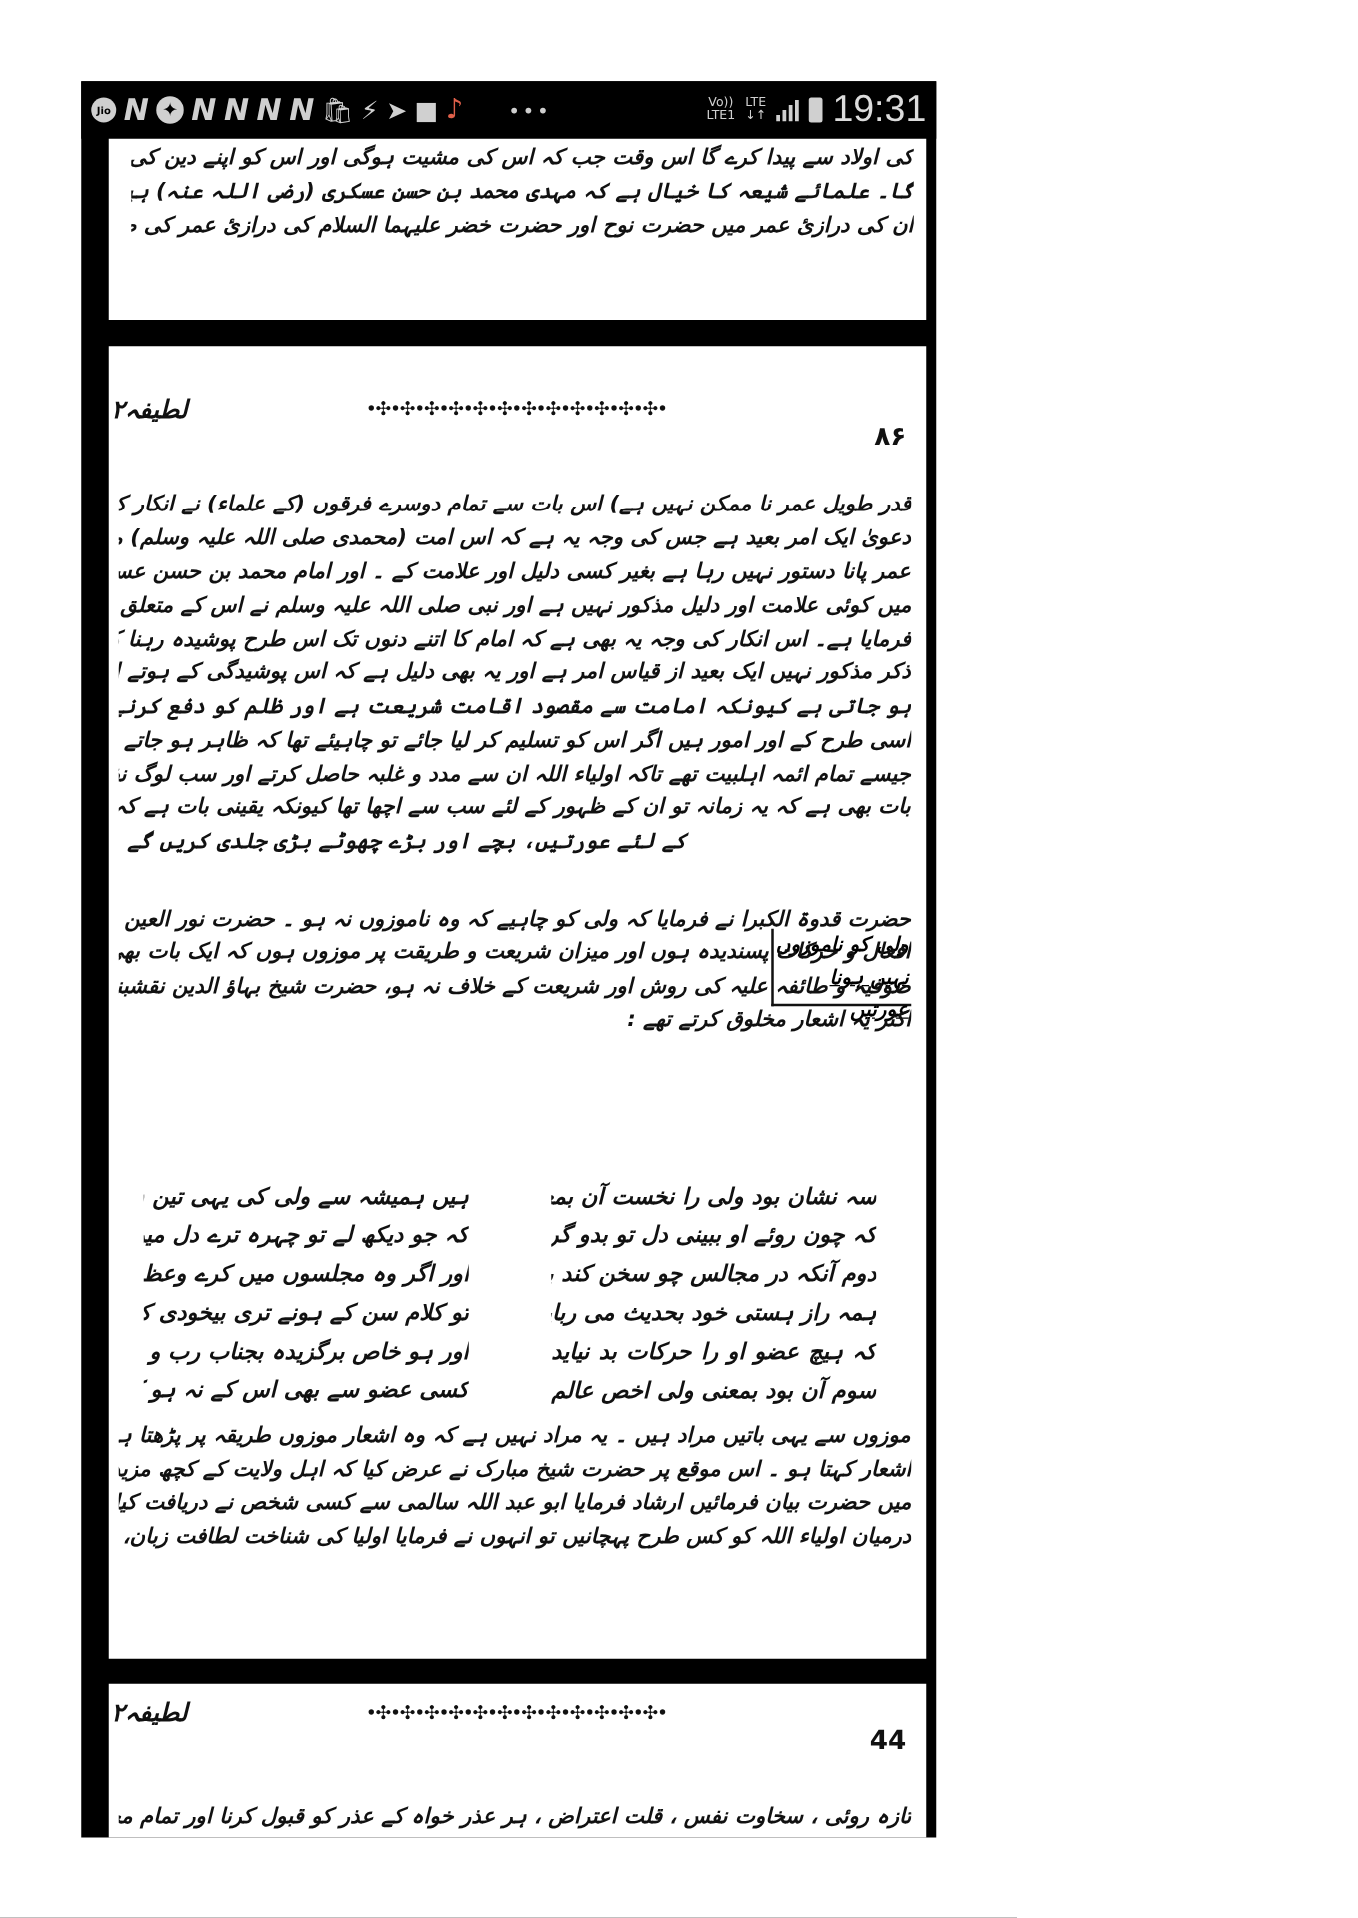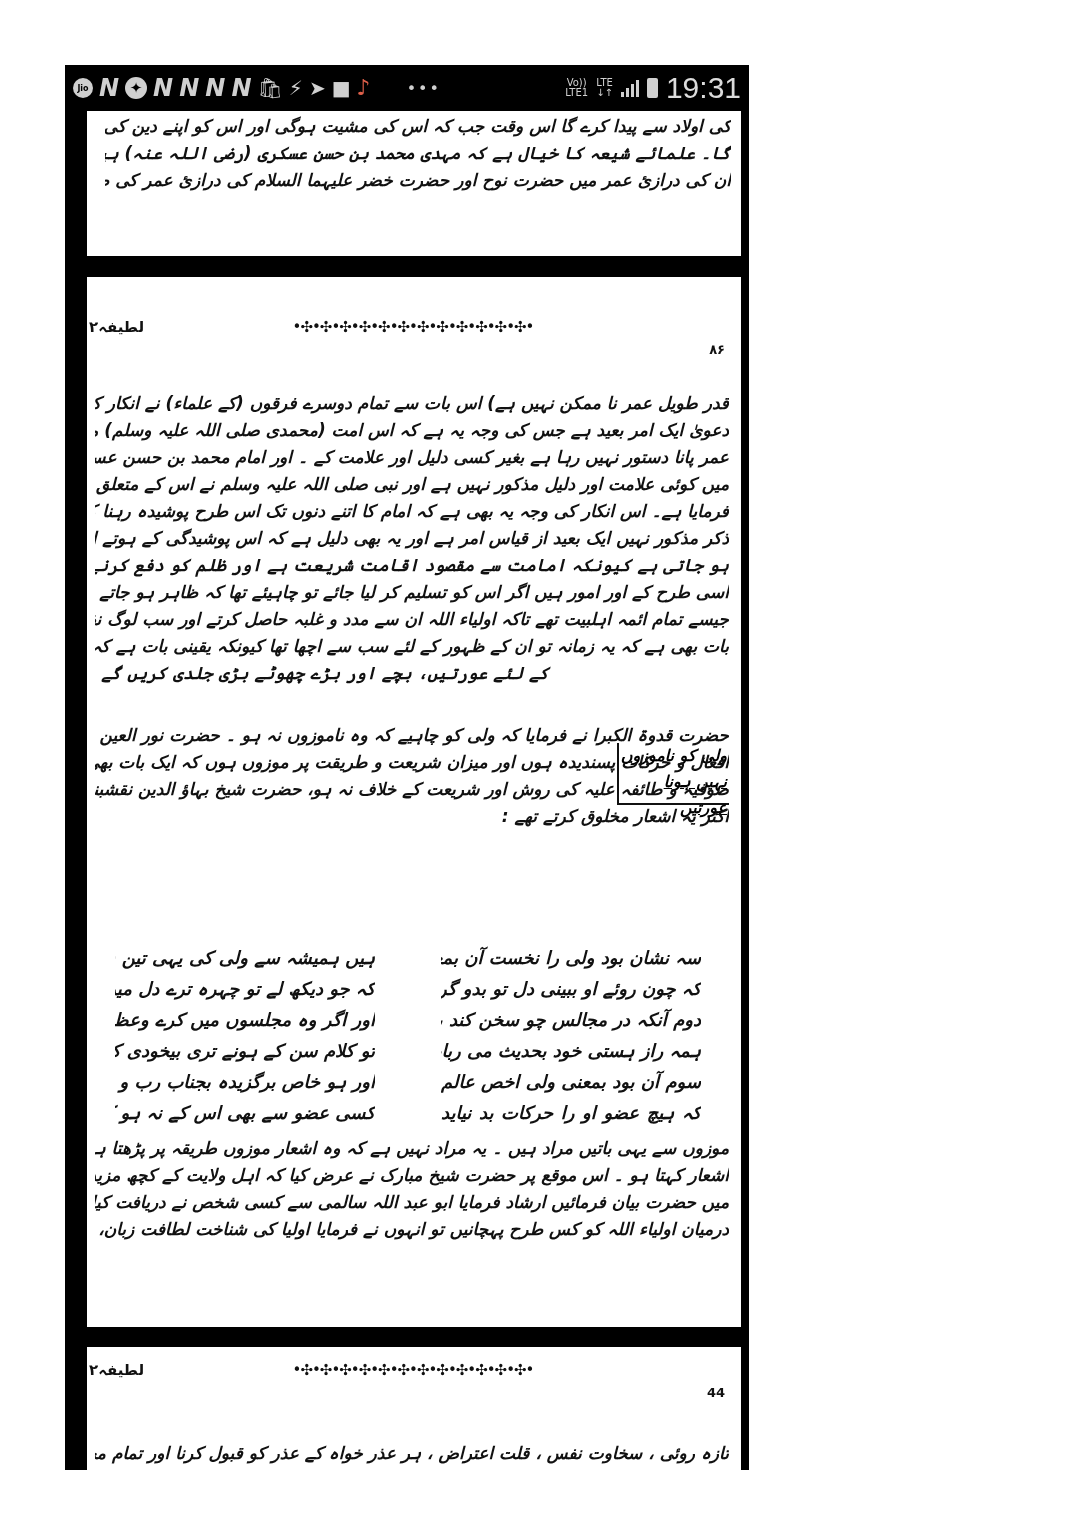--- a/index.html
+++ b/index.html
@@ -30,22 +30,22 @@
   .page2 { top:212px; height:1050px; }
   .page3 { top:1282px; height:123px; }
 
   .urdu { direction:rtl; text-align:justify; font-family:"DejaVu Sans", sans-serif;
           font-size:17px; font-weight:bold; font-style:italic; color:#111; }
   .lines .ln { display:block; height:27px; line-height:27px; white-space:nowrap; overflow:hidden;
                text-align:justify; text-align-last:justify; }
   .p1text { position:absolute; left:18px; right:10px; top:2px; }
   .p2text { position:absolute; left:8px; right:12px; top:113px; }
   .hdr { position:absolute; left:0; right:0; height:30px; display:flex; align-items:center; }
-  .hdr .pagenum { position:absolute; right:16px; font-weight:bold; font-size:13px; color:#111; font-family:"DejaVu Sans", sans-serif;margin-top:44px; }
-  .hdr .title { position:absolute; left:2px; font-weight:bold; font-size:15px; color:#111;text-align:center; }
+  .hdr .pagenum { position:absolute; right:16px; font-weight:bold; font-size:21px; color:#111; font-family:"DejaVu Sans", sans-serif;margin-top:44px; }
+  .hdr .title { position:absolute; left:2px; font-weight:bold; font-style:italic; font-size:20px; color:#111;text-align:center; }
   .hdr .orn { position:absolute; left:148px; right:150px; text-align:center; font-size:15px; letter-spacing:-1px; color:#111; white-space:nowrap; overflow:hidden; }
 
   .sidenote { position:absolute; right:12px; top:466px; width:108px; height:60px; border-left:2px solid #111;
               border-bottom:2px solid #111; direction:rtl; text-align:right; font-size:16px; font-weight:bold; font-style:italic; line-height:26px; padding-right:2px; }
   .sidenote .u { text-decoration:underline; }
   .verse { position:absolute; left:8px; right:12px; top:445px; }
 
   .qita-title { position:absolute; top:628px; left:0; right:0; text-align:center; font-size:22px; font-weight:bold; font-style:italic; }
   .qita { position:absolute; top:665px; left:28px; right:40px; display:flex; direction:rtl; justify-content:space-between; }
   .qcol { width:260px; }
@@ -136,22 +136,22 @@
       <span class="ln" style="text-align-last:right">اکثر یہ اشعار مخلوق کرتے تھے :</span>
     </div>
 
 
     <div class="urdu qita">
       <div class="qcol">
         <span class="ln">سہ نشان بود ولی را نخست آن بمعنی</span>
         <span class="ln">کہ چون روئے او ببینی دل تو بدو گراید</span>
         <span class="ln">دوم آنکہ در مجالس چو سخن کند بمعنی</span>
         <span class="ln">ہمہ راز ہستی خود بحدیث می رباید</span>
+        <span class="ln">کہ ہیچ عضو او را حرکات بد نیاید</span>
         <span class="ln">سوم آن بود بمعنی ولی اخص عالم</span>
-        <span class="ln">کہ ہیچ عضو او را حرکات بد نیاید</span>
       </div>
       <div class="qcol">
         <span class="ln">ہیں ہمیشہ سے ولی کی یہی تین ہی علامت</span>
         <span class="ln">کہ جو دیکھ لے تو چہرہ ترے دل میں اٹھے الفت</span>
         <span class="ln">اور اگر وہ مجلسوں میں کرے وعظ اور نصیحت</span>
         <span class="ln">تو کلام سن کے ہونے تری بیخودی کی حالت</span>
         <span class="ln">اور ہو خاص برگزیدہ بجناب رب و عزت</span>
         <span class="ln">کسی عضو سے بھی اس کے نہ ہو کچھ خراب حرکت</span>
       </div>
     </div>

